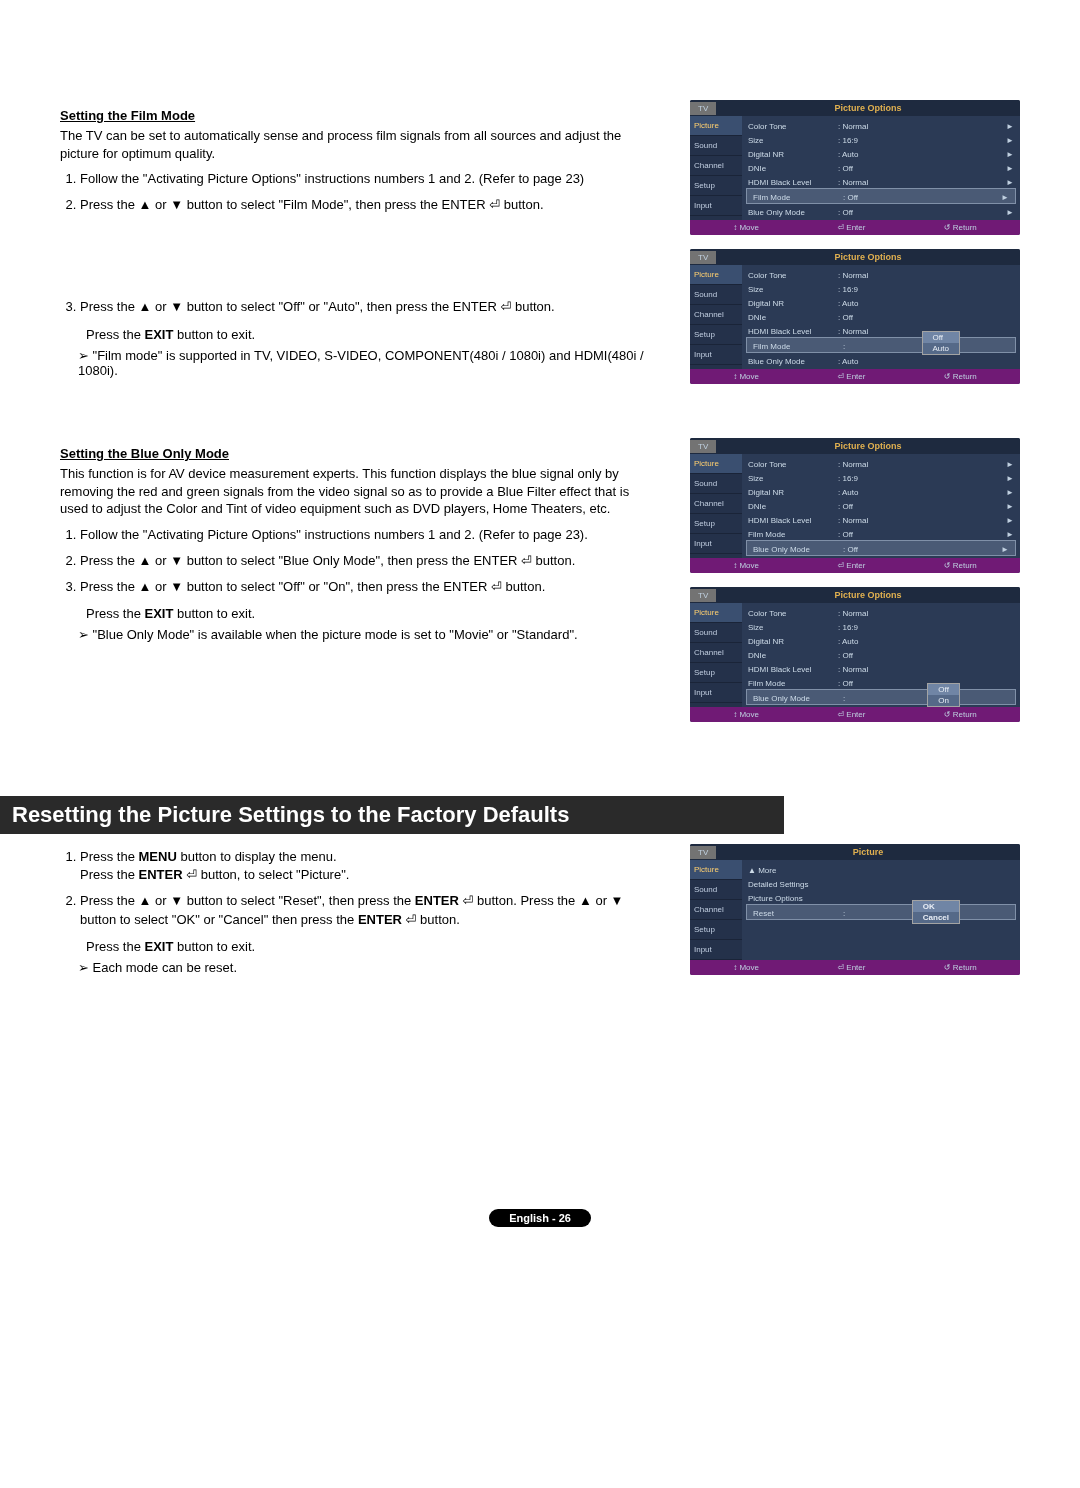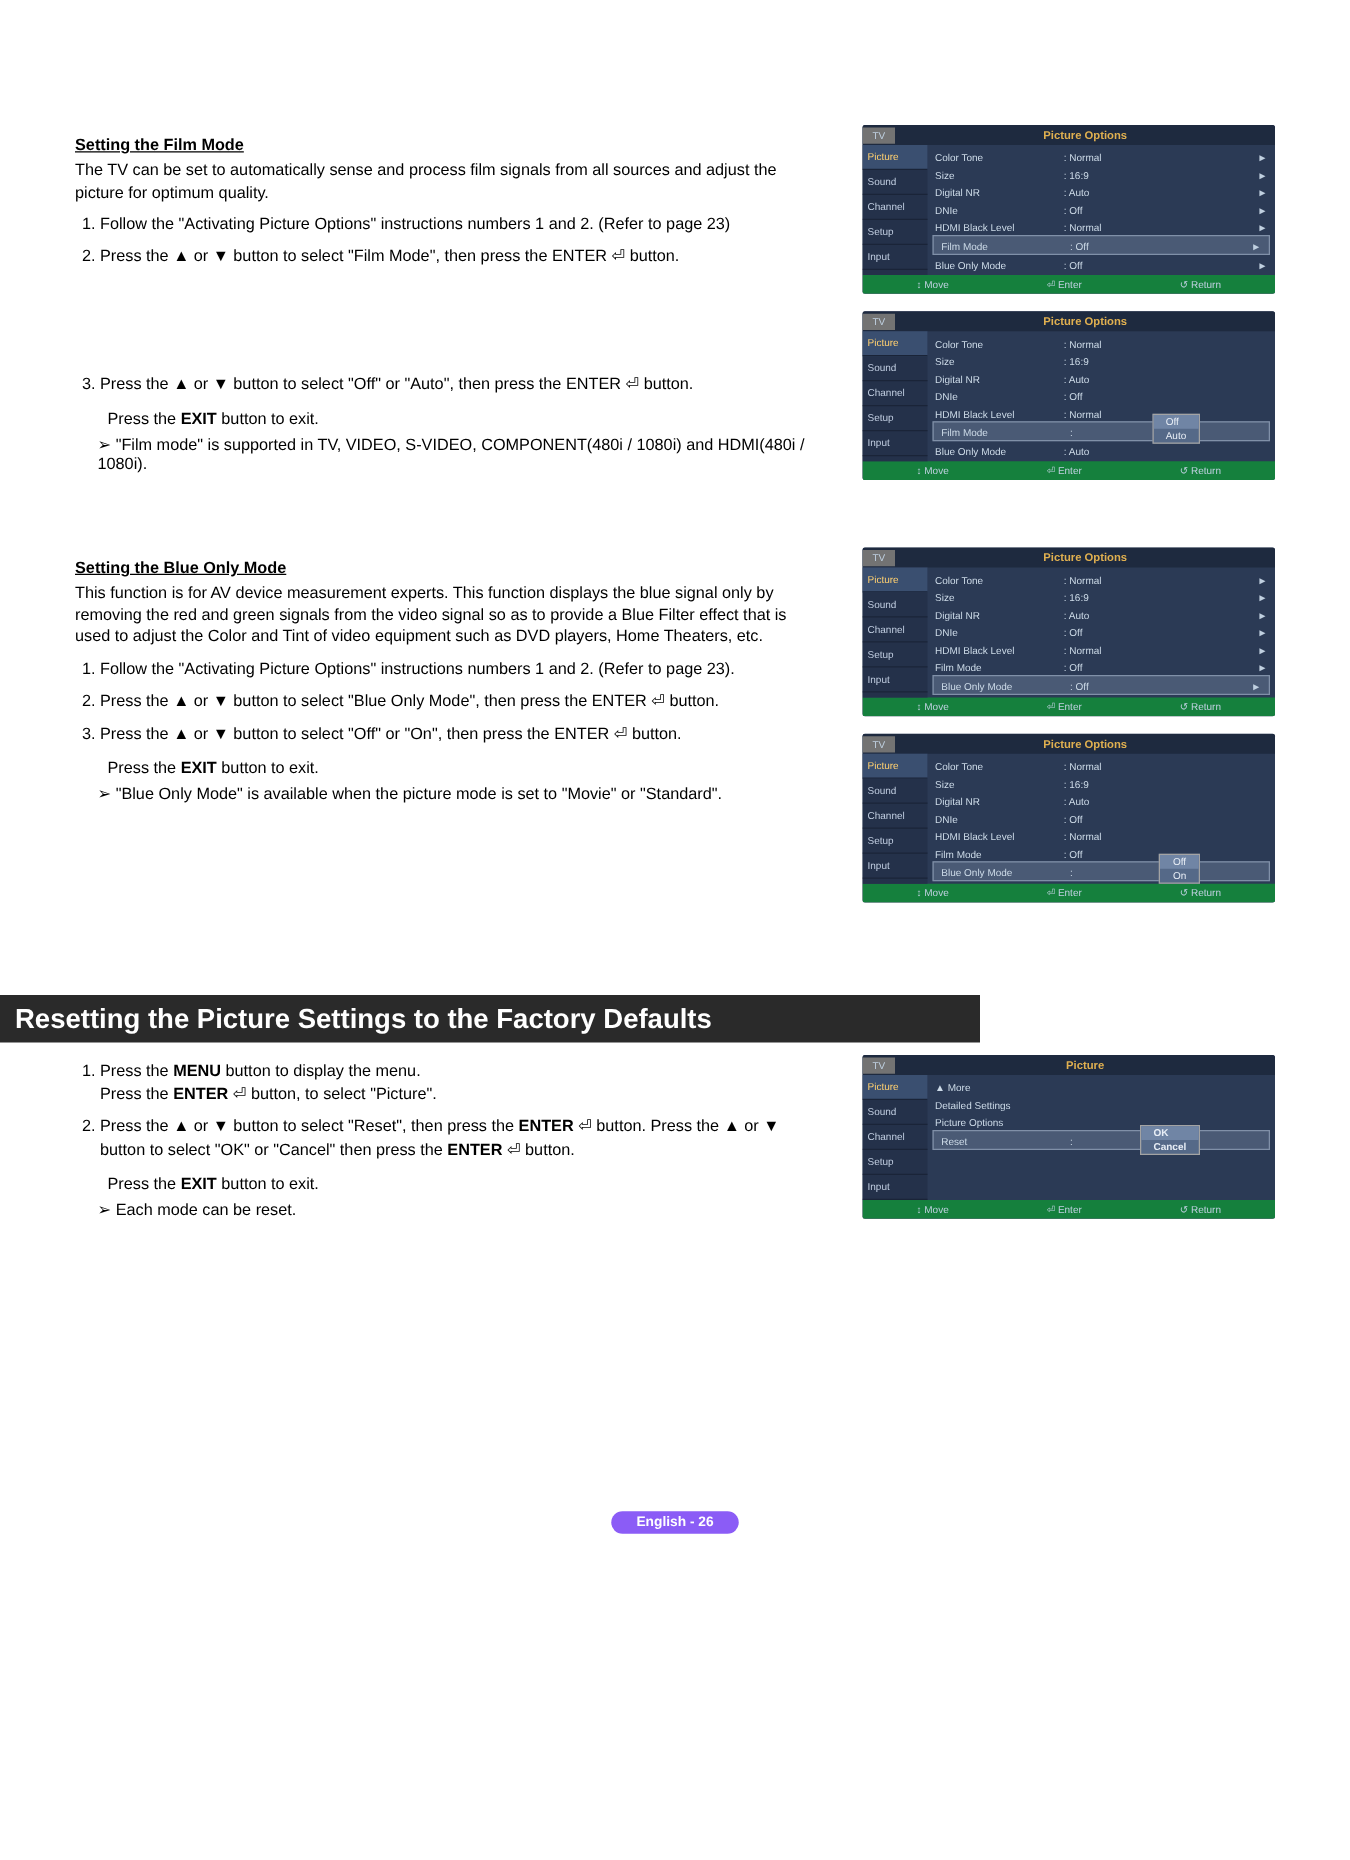--- a/index.html
+++ b/index.html
@@ -91,26 +91,26 @@
   .osd-row {
     display: flex;
     align-items: flex-end;
     padding: 1px 6px;
     font-size: 8px;
     height: 12px;
     position: relative;
   }
   .osd-row.highlight { background: #4a5a75; border: 1px solid #8090a8; margin: 0 4px; }
   .osd-label { width: 90px; }
-  .osd-value { flex: 1; margin-left: 13px; }
+  .osd-value { flex: 1; }
   .osd-arrow { color: #c0d0e0; width: 10px; text-align: right; }
   .osd-footer {
     display: flex;
     justify-content: space-around;
-    background: #15803d;
+    background: #701a75;
     padding: 3px 4px;
     font-size: 8px;
     color: #bfd0e0;
   }
   .osd-dropdown {
     position: absolute;
     right: 60px;
     background: #556988;
     border: 1px solid #a3a3a3;
     font-size: 8px;
@@ -120,21 +120,21 @@
     padding: 1px 10px;
     color: #e8eef6;
   }
   .osd-dropdown-item.sel { background: #7085a5; }
   .footer-page {
     text-align: center;
     margin-top: 220px;
   }
   .footer-pill {
     display: inline-block;
-    background: #8b5cf6;
+    background: #000000;
     color: #fff;
     padding: 3px 20px;
     border-radius: 10px;
     font-size: 11px;
     font-weight: bold;
   }
   b { font-weight: bold; }
   .spacer-1 { height: 70px; }
   .spacer-2 { height: 40px; }
 </style>

